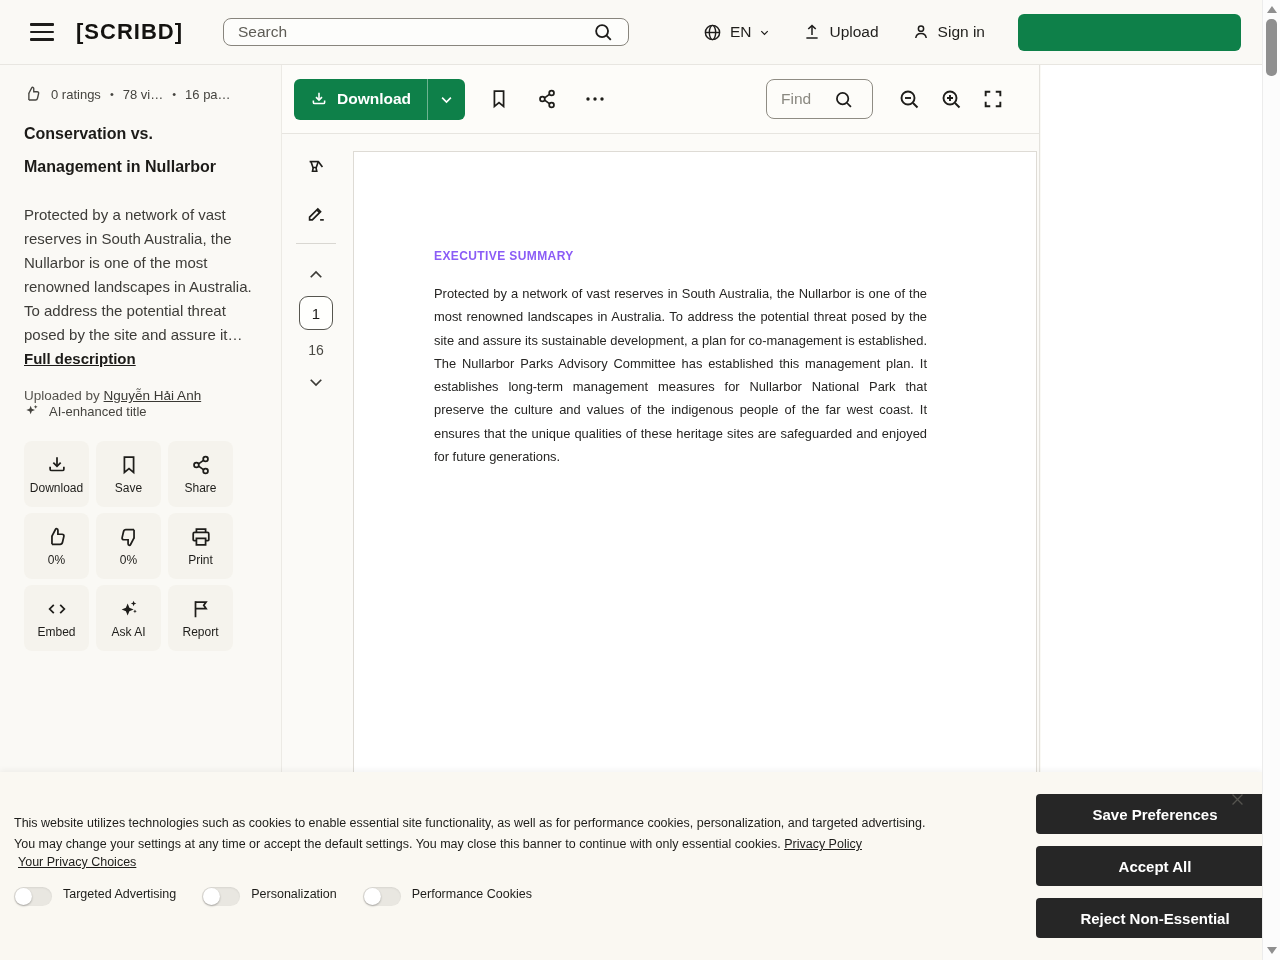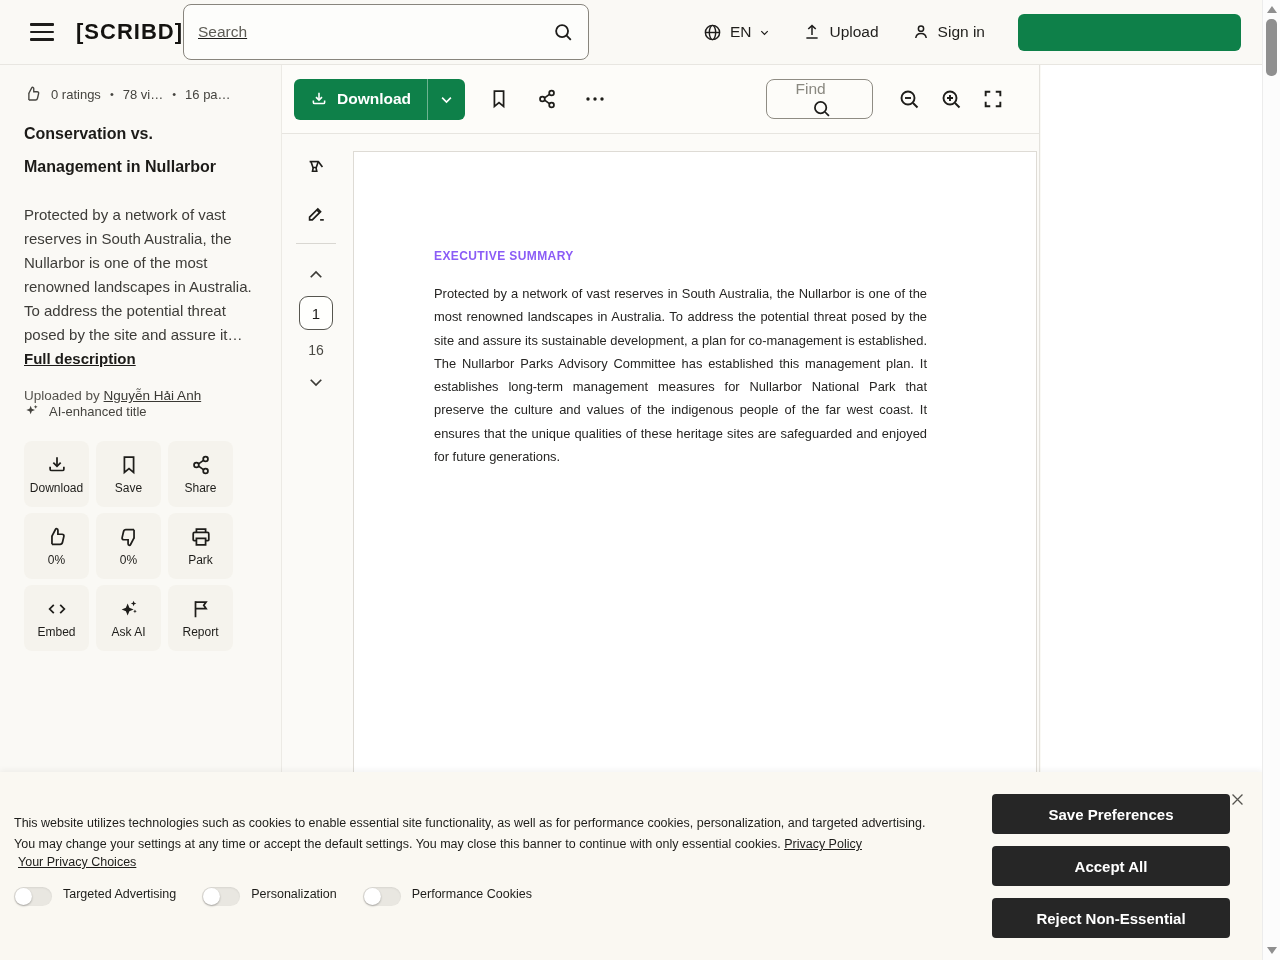--- a/index.html
+++ b/index.html
@@ -15,21 +15,21 @@
 
   
   .header {
     position:absolute; top:0; left:0; width:1262px; height:65px;
     display:flex; align-items:center;
     background:#faf9f5; border-bottom:1px solid #e8e6e1; z-index:5;
   }
   .hamburger { margin-left:30px; width:24px; height:24px; display:flex; flex-direction:column; justify-content:center; gap:5px; cursor:pointer; }
   .hamburger span { display:block; height:2.5px; background:#1d1c1a; border-radius:1px; }
   .logo { margin-left:22px; font-size:22px; font-weight:800; letter-spacing:1px; color:#141310; cursor:pointer; white-space:nowrap; }
-  .search-wrap { width:406px; height:56px; border:1px solid #88857d; border-radius:8px; background:#fdfdfb; display:flex; align-items:center; padding:0 14px;text-decoration:underline; }
+  .search-wrap { margin-left:40px; width:406px; height:28px; border:1px solid #88857d; border-radius:8px; background:#fdfdfb; display:flex; align-items:center; padding:0 14px; }
   .search-wrap input { flex:1; border:none; outline:none; background:transparent; font-size:15.5px; font-family:"Liberation Sans",sans-serif; color:#1d1c1a; }
   .search-wrap input::placeholder { color:#5e5c55; }
   .header-right { margin-left:auto; margin-right:21px; display:flex; align-items:center; gap:33px; }
   .hdr-item { display:flex; align-items:center; gap:8px; font-size:15.5px; color:#1f1e1b; cursor:pointer; white-space:nowrap; }
   .cta-btn { width:223px; height:37px; background:#0e8049; border:none; border-radius:6px; cursor:pointer; }
 
   
   .sidebar { position:absolute; top:65px; left:0; width:281px; bottom:0; padding:20px 24px 0 24px; background:#faf9f5; }
   .stats { display:flex; align-items:center; gap:9px; font-size:13px; color:#45443f; white-space:nowrap; }
   .stats .dot { color:#45443f; font-size:11px; }
@@ -44,21 +44,21 @@
 
   
   .viewer { position:absolute; top:65px; left:281px; width:759px; bottom:0; background:#fcfbf8; border-left:1px solid #eceae5; border-right:1px solid #e4e2dd; overflow:hidden; }
   .vtoolbar { position:absolute; top:0; left:0; right:0; height:69px; display:flex; align-items:center; padding:0 26px 0 12px; border-bottom:1px solid #e7e5e0; background:#fdfcf9; }
   .btn-download { height:41px; display:flex; align-items:stretch; background:#0e8049; border-radius:6px; color:#fff; cursor:pointer; overflow:hidden; }
   .btn-download .main { display:flex; align-items:center; gap:9px; padding:0 16px; font-size:15.5px; font-weight:bold; }
   .btn-download .divider { width:1px; background:rgba(255,255,255,0.4); margin:0; }
   .btn-download .caret { width:37px; display:flex; align-items:center; justify-content:center; }
   .icon-btn { width:40px; height:40px; display:flex; align-items:center; justify-content:center; cursor:pointer; border-radius:6px; }
   .tb-left { display:flex; align-items:center; gap:8px; }
-  .find-box { margin-left:auto; width:107px; height:40px; border:1px solid #8f8c84; border-radius:8px; display:flex; align-items:center; padding:0 10px 0 14px; background:#fdfcf9;flex-direction:column; }
+  .find-box { margin-left:auto; width:107px; height:40px; border:1px solid #8f8c84; border-radius:8px; display:flex; align-items:center; padding:0 10px 0 14px; background:#fdfcf9; }
   .find-box input { width:52px; border:none; outline:none; background:transparent; font-size:15.5px; font-family:"Liberation Sans",sans-serif; color:#1d1c1a; }
   .find-box input::placeholder { color:#8a8press880; color:#8a8880; }
   .zoom-group { display:flex; align-items:center; }
   .zoom-group .icon-btn { margin-left:2px; }
   .fs-btn { margin-left:10px; }
 
   .pager-strip { position:absolute; left:0; top:69px; width:68px; bottom:0; display:flex; flex-direction:column; align-items:center; padding-top:16px; background:#fbfaf7; }
   .strip-btn { width:36px; height:36px; display:flex; align-items:center; justify-content:center; cursor:pointer; }
   .strip-btn + .strip-btn { margin-top:9px; }
   .strip-divider { width:40px; height:1px; background:#d9d7d2; margin:12px 0 18px 0; }
@@ -75,21 +75,21 @@
 
   
   .cookie-banner { position:absolute; left:0; top:772px; width:1262px; height:188px; background:#faf8f2; box-shadow:0 -2px 6px rgba(0,0,0,0.05); z-index:40; }
   .cb-text { position:absolute; left:14px; top:41px; width:933px; font-size:12.5px; line-height:21px; color:#1d1d1a; }
   .cb-link { color:#1d1d1a; text-decoration:underline; cursor:pointer; }
   .cb-choices { position:absolute; left:18px; top:83px; font-size:12.5px; }
   .cb-toggles { position:absolute; left:14px; top:115px; display:flex; align-items:center; gap:26px; }
   .toggle-group { display:flex; align-items:flex-start; gap:11px; font-size:12.5px; color:#1d1d1a; }
   .toggle { position:relative; width:38px; height:19px; border-radius:10px; background:#e9e7e1; box-shadow:inset 0 1px 2px rgba(0,0,0,0.08); cursor:pointer; }
   .toggle .knob { position:absolute; left:1px; top:1px; width:17px; height:17px; border-radius:50%; background:#ffffff; box-shadow:0 1px 2px rgba(0,0,0,0.3); }
-  .cb-buttons { position:absolute; left:992px; top:22px; display:flex; flex-direction:column; gap:12px; }
+  .cb-buttons { position:absolute; left:1036px; top:22px; display:flex; flex-direction:column; gap:12px; }
   .cb-btn { width:238px; height:40px; background:#262626; color:#ffffff; border:none; border-radius:4px; font-size:15px; font-weight:bold; font-family:"Liberation Sans",sans-serif; cursor:pointer; }
   .cb-close { position:absolute; left:1226px; top:16px; width:22px; height:22px; display:flex; align-items:center; justify-content:center; cursor:pointer; z-index:45; }
 
   
   .scrollbar { position:absolute; top:0; right:0; width:18px; height:960px; background:#fcfcfc; border-left:1px solid #ececec; z-index:60; }
   .sb-arrow-up { position:absolute; top:6px; left:4px; width:0; height:0; border-left:5px solid transparent; border-right:5px solid transparent; border-bottom:7px solid #8f8f8f; }
   .sb-thumb { position:absolute; top:19px; left:3px; width:11px; height:57px; background:#8f8f8f; border-radius:5px; cursor:pointer; }
   .sb-arrow-down { position:absolute; bottom:6px; left:4px; width:0; height:0; border-left:5px solid transparent; border-right:5px solid transparent; border-top:7px solid #8f8f8f; }
 </style>
 </head>
@@ -236,21 +236,21 @@
       <span>0%</span>
     </div>
     <div class="tile">
       <span>
         <svg width="22" height="22" viewBox="0 0 24 24" fill="none" stroke="#1e1d1a" stroke-width="1.9">
             <path d="M7 7V3.5h10V7"></path>
             <path d="M7 16H4.5c-.6 0-1-.4-1-1V8.5c0-.9.6-1.5 1.5-1.5h14c.9 0 1.5.6 1.5 1.5V15c0 .6-.4 1-1 1H17"></path>
             <path d="M7 13.5h10v7H7z"></path>
           </svg>
       </span>
-      <span>Park</span>
+      <span>Print</span>
     </div>
     <div class="tile">
       <span>
         <svg width="22" height="22" viewBox="0 0 24 24" fill="none" stroke="#1e1d1a" stroke-width="1.9">
             <path d="M8.5 7.5L4 12l4.5 4.5"></path>
             <path d="M15.5 7.5L20 12l-4.5 4.5"></path>
           </svg>
       </span>
       <span>Embed</span>
     </div>

